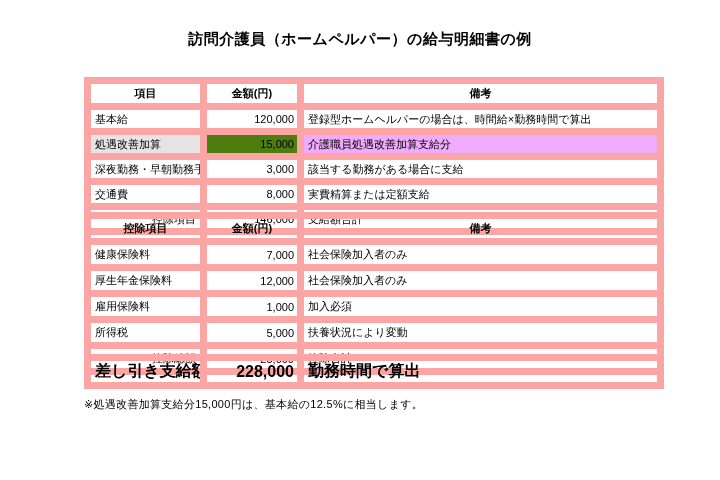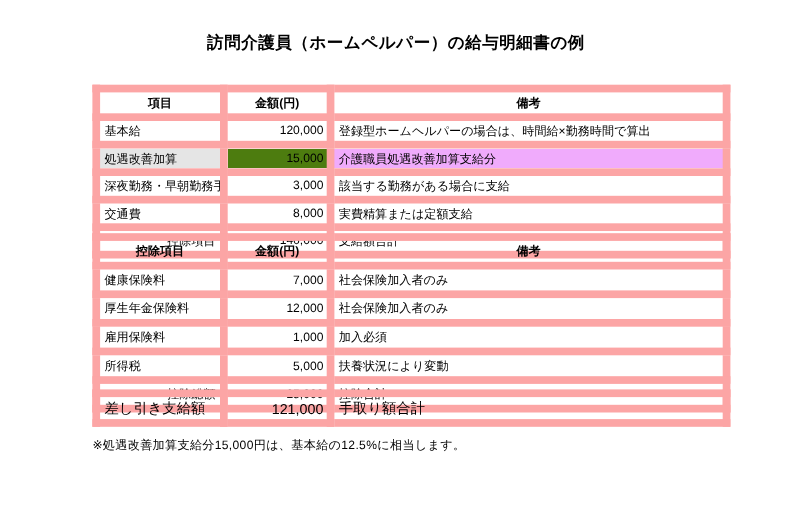--- a/index.html
+++ b/index.html
@@ -26,21 +26,21 @@
     border:7px solid #fca5a5; padding:0 4px;
     overflow:hidden; white-space:nowrap; vertical-align:middle;
   }
   .sheet-table th { font-weight:bold; text-align:center; height:19px; }
   #payments-table { top:77px; }
   #payments-table td { height:18px; }
   #deductions-table { top:212px; }
   #deductions-table td { height:19px; }
   td.amount { text-align:right; padding-right:3px; }
   tr.total td.item { text-align:right; }
-  #net-table { top:354px; font-weight:normal; font-size:13px; }
+  #net-table { top:354px; font-weight:bold; font-size:16px; }
   #net-table td { height:20px; }
   .footnote {
     position:absolute; left:84px; top:397px;
     font-size:11px; letter-spacing:0.3px;
   }
 </style>
 </head>
 <body>
 
 <div class="sheet">
@@ -133,21 +133,21 @@
 
   <table class="sheet-table" id="net-table">
     <colgroup>
         <col class="c-item">
         <col class="c-amount">
         <col class="c-note">
       </colgroup>
     <tbody>
       <tr>
         <td class="item">差し引き支給額</td>
-        <td class="amount">121,000</td>
-        <td class="note">手取り額合計</td>
+        <td class="amount">228,000</td>
+        <td class="note">勤務時間で算出</td>
       </tr>
     </tbody>
   </table>
 
   <div class="footnote">※処遇改善加算支給分15,000円は、基本給の12.5%に相当します。</div>
 
 </div>
 
 </body></html>

